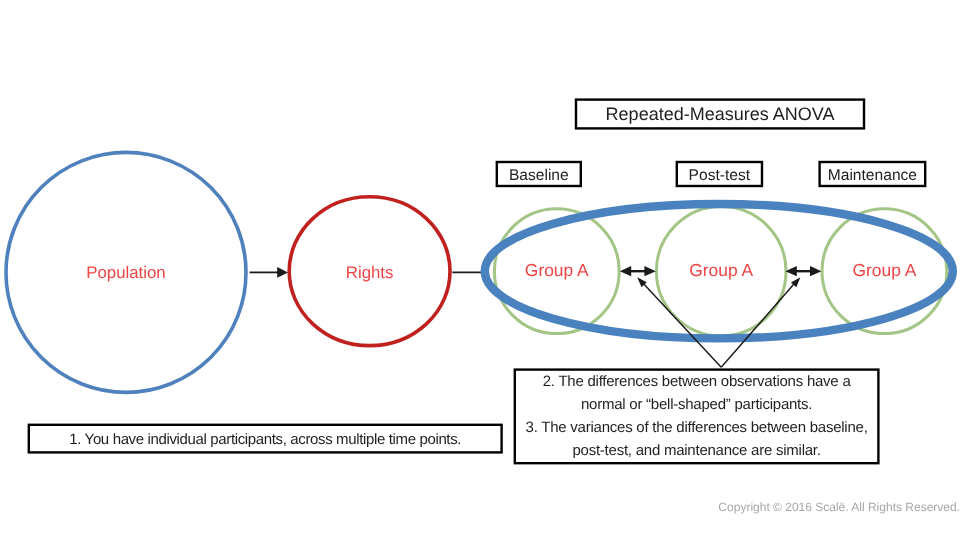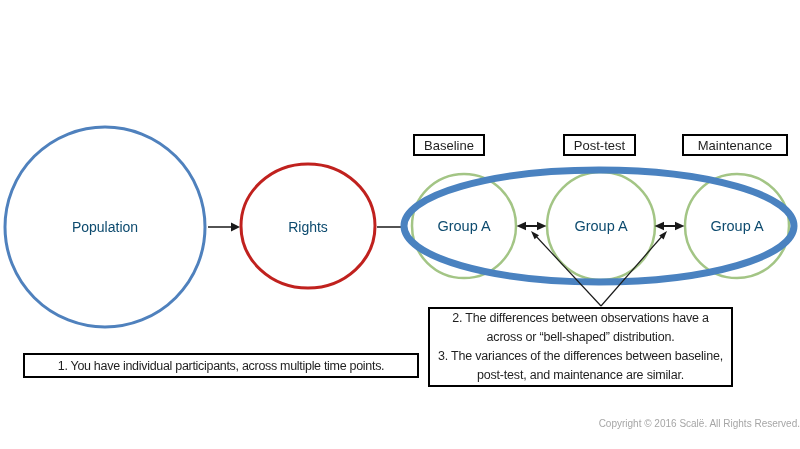--- a/index.html
+++ b/index.html
@@ -19,21 +19,21 @@
     left: 0; top: 0;
     width: 800px; height: 449px;
   }
 
   .lbl {
     position: absolute;
     display: flex;
     align-items: center;
     justify-content: center;
     text-align: center;
-    color: #0c4a6e;
+    color: #ef4444;
   }
 
   .population-label { left: 25px;  top: 214px; width: 160px; height: 26px; font-size: 14px; }
   .sample-label     { left: 248px; top: 214px; width: 120px; height: 26px; font-size: 14px; }
 
   .group-label { width: 110px; top: 213px; height: 26px; font-size: 14.5px; }
   .group-label.g0 { left: 409px; }
   .group-label.g1 { left: 546px; }
   .group-label.g2 { left: 682px; }
 
@@ -45,21 +45,21 @@
     align-items: center;
     justify-content: center;
     text-align: center;
   }
 
   .anova-box { left: 479px; top: 82px; width: 242px; height: 26px; border-width: 2.5px; font-size: 15px; }
 
   .tp-box { top: 134px; height: 22px; font-size: 13px; }
   .tp-box.t0 { left: 413px; width: 72px; }
   .tp-box.t1 { left: 563px; width: 73px; text-align: center; }
-  .tp-box.t2 { left: 682px; width: 106px; }
+  .tp-box.t2 { left: 682px; width: 90px; }
 
   .note1-box {
     left: 23px; top: 353px; width: 396px; height: 25px;
     font-size: 12.5px; letter-spacing: -0.3px; white-space: nowrap;
   }
 
   .note2-box {
     left: 428px; top: 307px; width: 305px; height: 80px;
     flex-direction: column;
     font-size: 12.5px; letter-spacing: -0.2px; line-height: 19px;
@@ -109,29 +109,30 @@
     <polygon points="667,231 663.6,239.4 659.1,235.4" fill="#1a1a1a"></polygon>
   </svg>
 
   <div class="lbl population-label">Population</div>
   <div class="lbl sample-label">Rights</div>
 
   <div class="lbl group-label g0">Group A</div>
   <div class="lbl group-label g1">Group A</div>
   <div class="lbl group-label g2">Group A</div>
 
+  <div class="box anova-box">Repeated-Measures ANOVA</div>
 
   <div class="box tp-box t0">Baseline</div>
   <div class="box tp-box t1">Post-test</div>
   <div class="box tp-box t2">Maintenance</div>
 
   <div class="box note1-box">1. You have individual participants, across multiple time points.</div>
 
   <div class="box note2-box">
     <div>2. The differences between observations have a</div>
-    <div>across or “bell-shaped” distribution.</div>
+    <div>normal or “bell-shaped” participants.</div>
     <div>3.  The variances of the differences between baseline,</div>
     <div>post-test, and maintenance are similar.</div>
   </div>
 
   <div class="copyright">Copyright © 2016 Scalë. All Rights Reserved.</div>
 
 </div>
 
 </body></html>

